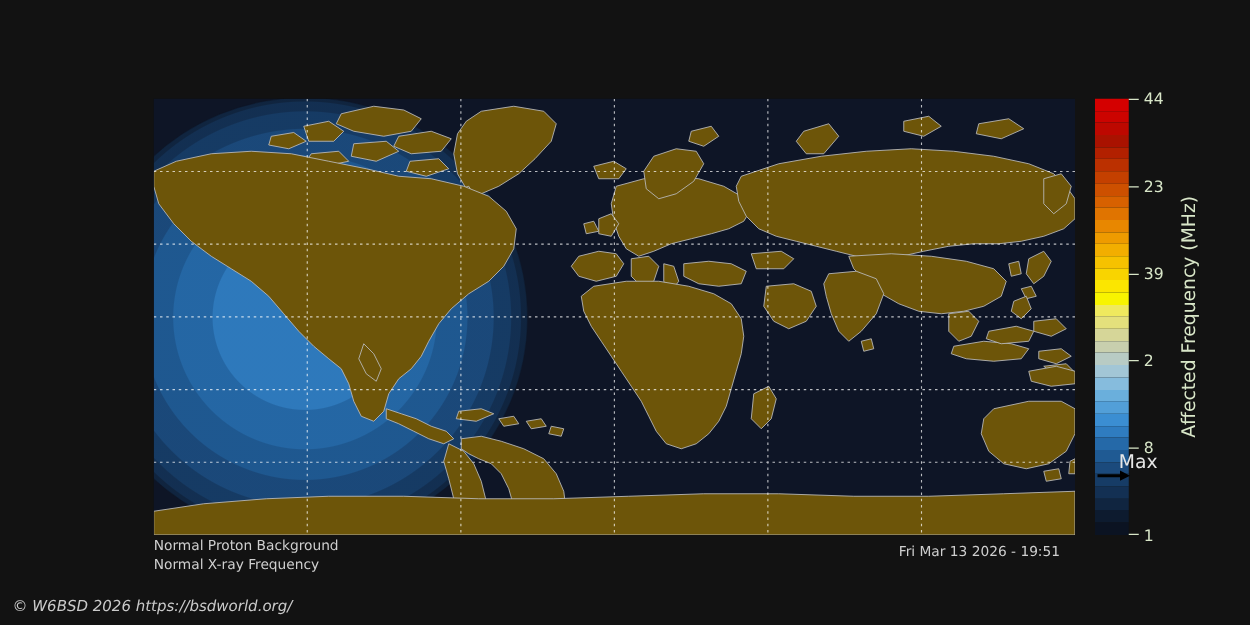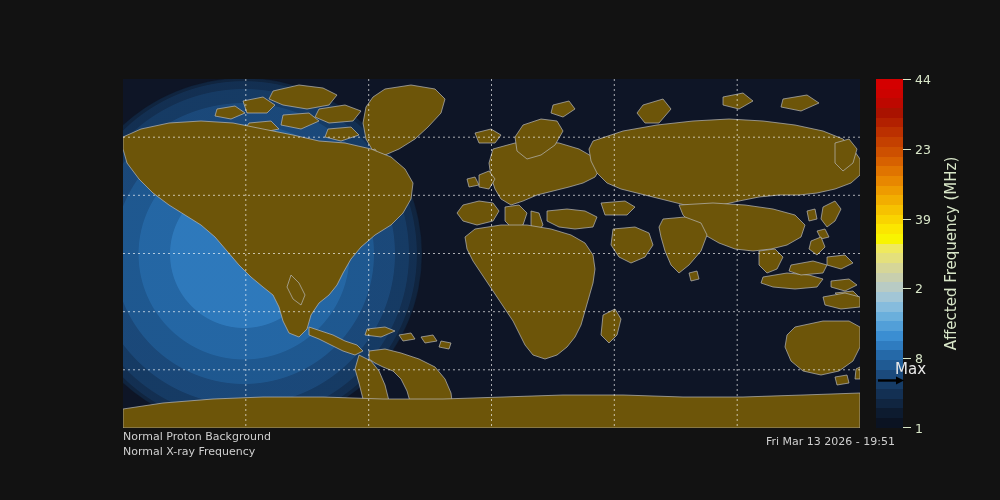--- a/index.html
+++ b/index.html
@@ -76,21 +76,21 @@
 
   
   .note{
     position:absolute;
     color:#cfcfcf;font-size:11px;
     white-space:nowrap;
     text-align:center;
   }
   .note-proton{left:123px;top:430px;}
   .note-xray{left:123px;top:445px;}
-  .note-date{left:719px;top:435px;margin-left:47px;}
+  .note-date{left:719px;top:435px;}
 
   .footer{
     position:absolute;left:10px;top:478px;
     color:#cacaca;font-size:12px;font-style:italic;
     white-space:nowrap;
   }
 </style>
 </head>
 <body>
 
@@ -338,14 +338,15 @@
       <div class="tick" style="top: 348px;"></div>
       <div class="tick-lbl" style="top: 349px;">1</div>
     </div>
 
   <div class="cbar-axis-label">Affected Frequency (MHz)</div>
 
   <div class="note note-proton">Normal Proton Background</div>
   <div class="note note-xray">Normal X-ray Frequency</div>
   <div class="note note-date">Fri Mar 13 2026 - 19:51</div>
 
+  <div class="footer">© W6BSD 2026 https://bsdworld.org/</div>
 
 </div>
 
 </body></html>

